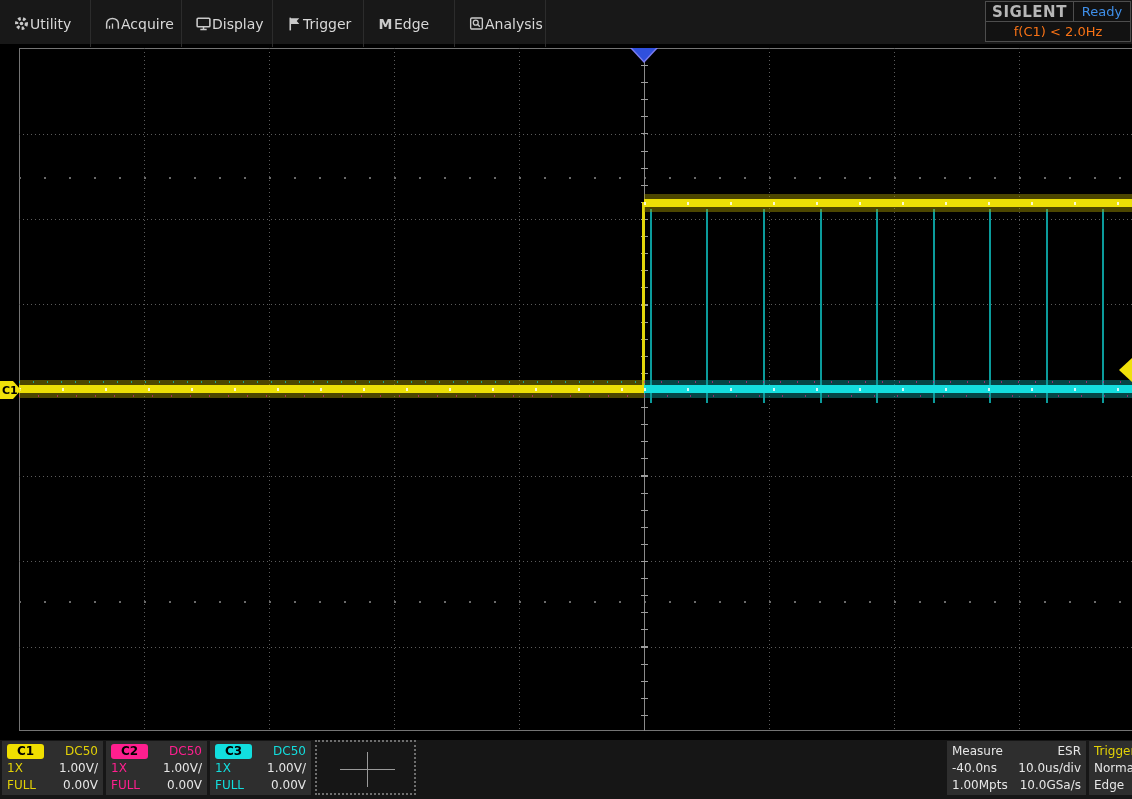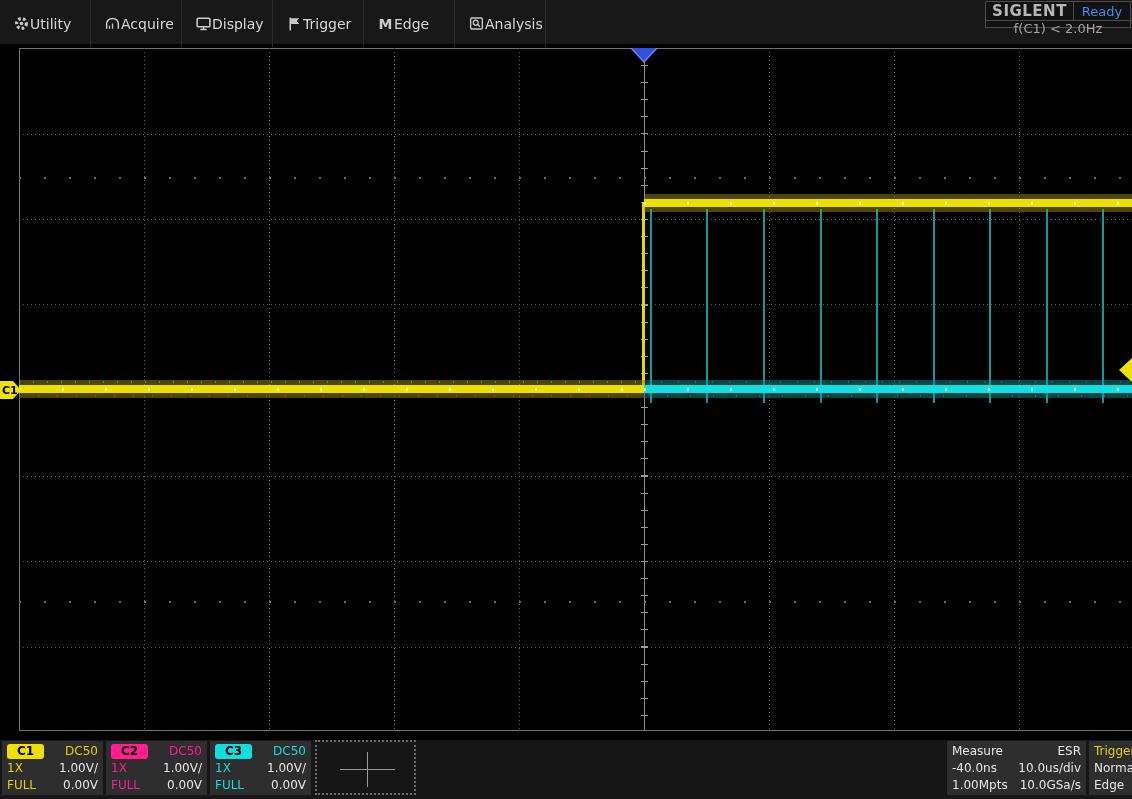--- a/index.html
+++ b/index.html
@@ -10,27 +10,27 @@
   
   #menubar{position:absolute;left:0;top:0;width:1132px;height:44px;background:#181818;display:flex;}
   .menu-item{width:91px;height:47px;display:flex;align-items:center;padding-left:13px;
              border-right:1px solid #2c2c2c;cursor:pointer;}
   .menu-item .micon{width:17px;height:17px;display:flex;align-items:center;justify-content:center;flex:0 0 17px;}
   .menu-item .mlabel{font-size:14px;color:#d8d8d8;white-space:nowrap;}
   .micon svg{stroke:#c9c9c9;fill:none;}
   .mathM{font-size:14px;font-weight:bold;color:#c9c9c9;}
 
   
-  #statusbox{position:absolute;left:985px;top:1px;width:146px;height:27px;border:1px solid #4d4d4d;
+  #statusbox{position:absolute;left:985px;top:1px;width:146px;height:41px;border:1px solid #4d4d4d;
              background:#121212;display:flex;flex-direction:column;}
   #statusbox .row1{flex:1;display:flex;border-bottom:1px solid #4d4d4d;}
   #brand{width:88px;display:flex;align-items:center;justify-content:center;border-right:1px solid #4d4d4d;
          font-weight:bold;font-size:15px;letter-spacing:.5px;color:#b6b6b6;}
   #acqstate{flex:1;display:flex;align-items:center;justify-content:center;font-size:13px;color:#3f8fe8;}
-  #counter{height:19px;display:flex;align-items:center;justify-content:center;font-size:13px;color:#a3a3a3;}
+  #counter{height:19px;display:flex;align-items:center;justify-content:center;font-size:13px;color:#f97316;}
 
   
   .solidline{position:absolute;background:#747474;}
   .vdot{position:absolute;top:48px;height:683px;width:1px;
         background:repeating-linear-gradient(180deg,#5c5c5c 0 1px,transparent 1px 4px);}
   .hdot{position:absolute;left:19px;width:1113px;height:1px;
         background:repeating-linear-gradient(90deg,#5c5c5c 0 1px,transparent 1px 4px);}
   .dotrow{position:absolute;left:19px;width:1113px;height:2px;
         background:repeating-linear-gradient(90deg,#6a6a6a 0 2px,transparent 2px 25px);}
   #vcenter{position:absolute;left:644px;top:48px;width:1px;height:683px;background:#8a8a8a;}

